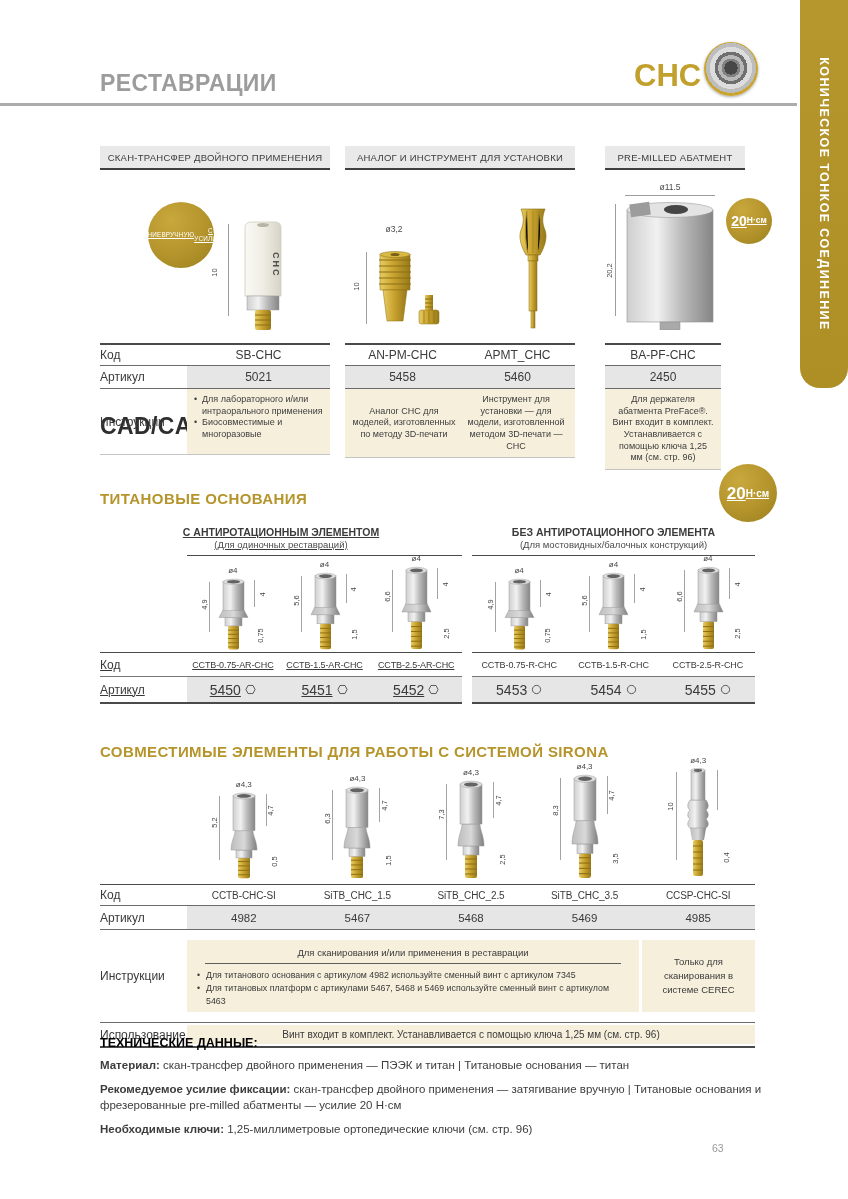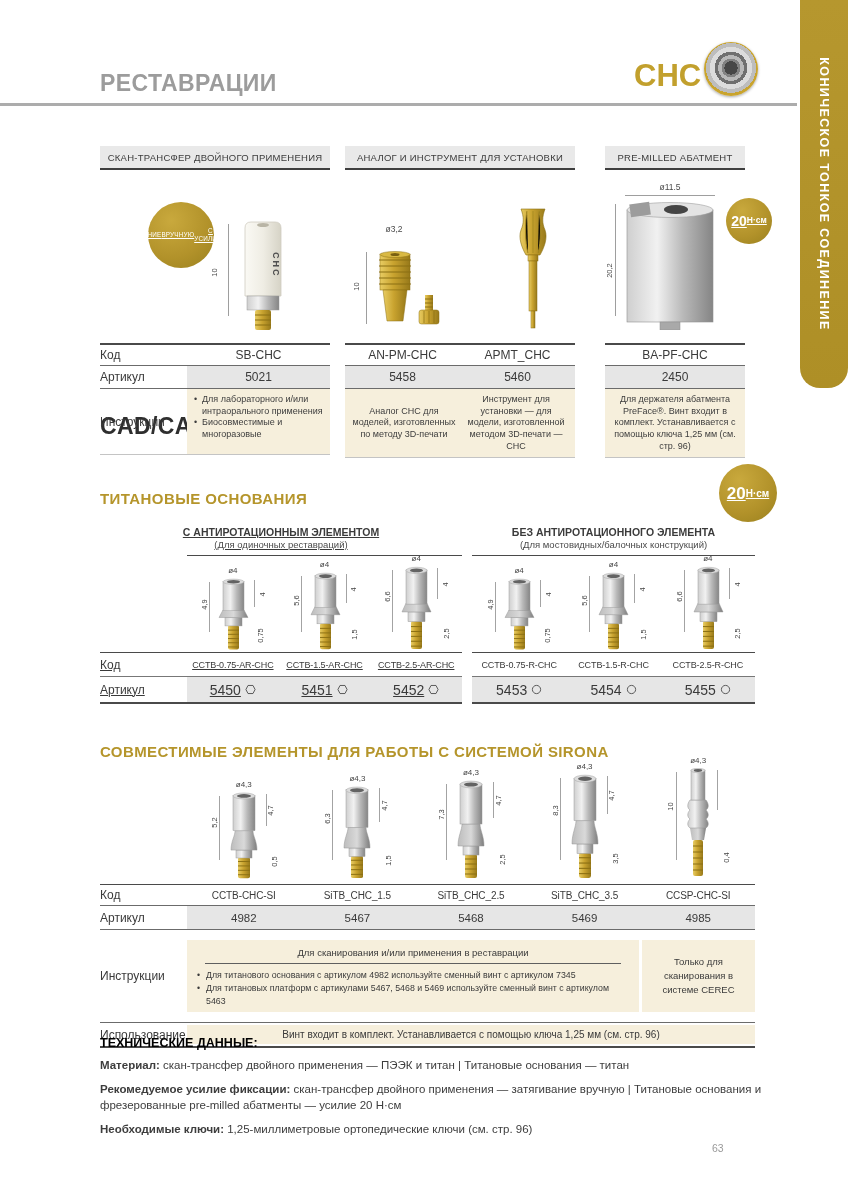--- a/index.html
+++ b/index.html
@@ -57,21 +57,21 @@
   
   #fig-scan   { left:212px; top:220px; width:74px; height:114px; }
   #fig-analog { left:352px; top:224px; width:92px; height:106px; }
   #fig-driver { left:515px; top:208px; width:36px; height:122px; }
   #fig-abut   { left:600px; top:182px; width:122px; height:150px; }
 
   
   .t1 { position:absolute; top:343px; }
   #t1g1 { left:100px; width:230px; }
   #t1g2 { left:345px; width:230px; }
-  #t1g3 { left:605px; width:140px; }
+  #t1g3 { left:605px; width:116px; }
   .t1 .row { display:flex; align-items:stretch; }
   .t1 .row-code { border-top:2px solid #4a4a4a; border-bottom:1px solid #6b6b6b; height:23px; }
   .t1 .row-sku  { border-bottom:1px solid #6b6b6b; height:23px; }
   .t1 .row-instr{ border-bottom:1px solid #c4c4c4; min-height:66px; }
   .t1 .lbl { width:87px; font-size:12px; display:flex; align-items:center; }
   .t1 .val { flex:1; display:flex; align-items:center; justify-content:center; font-size:12px; }
   .t1 .sku-bg { background:#e6e6e6; }
   .beige { background:#f6efdc; }
   .note { font-size:9px; line-height:1.3; color:#3d3d3d; }
   .t1 .instr-box { flex:1; padding:5px 7px; }

